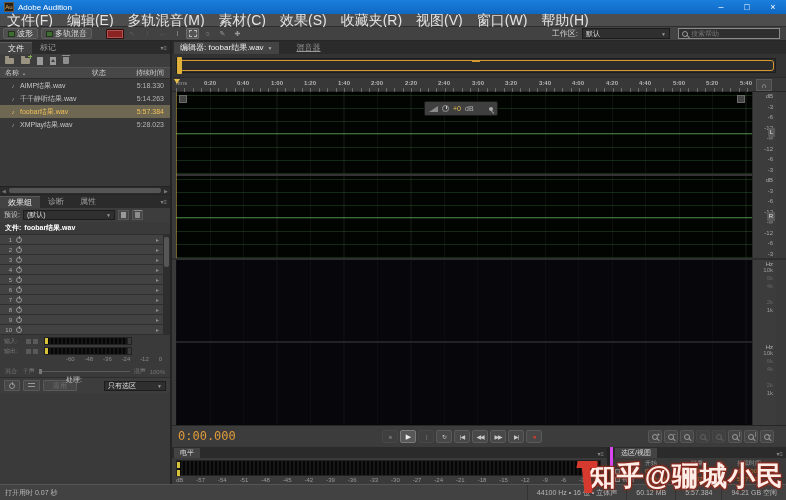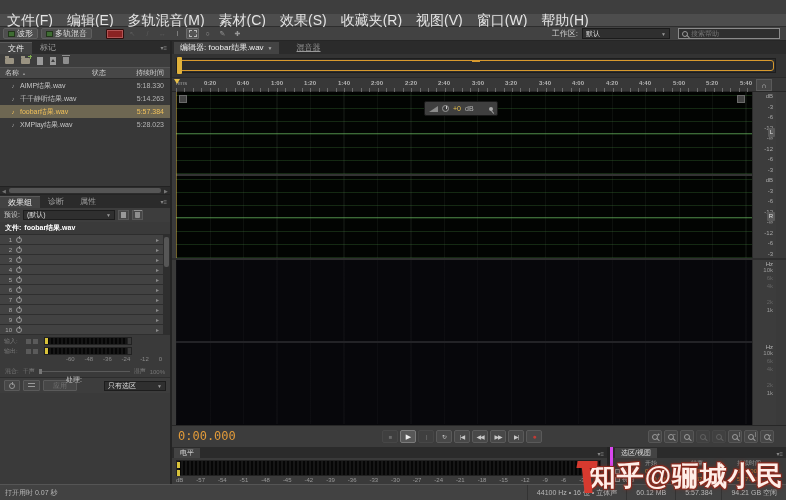--- a/index.html
+++ b/index.html
@@ -229,20 +229,28 @@
   #wm-mark::before{content:"";position:absolute;left:0;top:2px;width:20px;height:7px;background:#d63a2f;}
   #wm-mark::after{content:"";position:absolute;left:8px;top:2px;width:8px;height:32px;background:#d63a2f;transform:skewX(16deg);}
   #wm-text{font-size:27px;font-weight:bold;color:#ffeee8;letter-spacing:1px;
      text-shadow:-1px -1px 0 #8a2a1e,1px -1px 0 #8a2a1e,-1px 1px 0 #8a2a1e,1px 1px 0 #8a2a1e,0 0 4px rgba(150,40,25,.9);}
 </style>
 </head>
 <body>
 
 <div id="win">
 
+  <div id="titlebar">
+    <span id="appicon">Au</span>
+    <span>Adobe Audition</span>
+    <span class="spacer"></span>
+    <span class="wctl">–</span>
+    <span class="wctl">□</span>
+    <span class="wctl">×</span>
+  </div>
 
   <div id="menubar">
     <span class="menu-item">文件(F)</span>
     <span class="menu-item">编辑(E)</span>
     <span class="menu-item">多轨混音(M)</span>
     <span class="menu-item">素材(C)</span>
     <span class="menu-item">效果(S)</span>
     <span class="menu-item">收藏夹(R)</span>
     <span class="menu-item">视图(V)</span>
     <span class="menu-item">窗口(W)</span>

